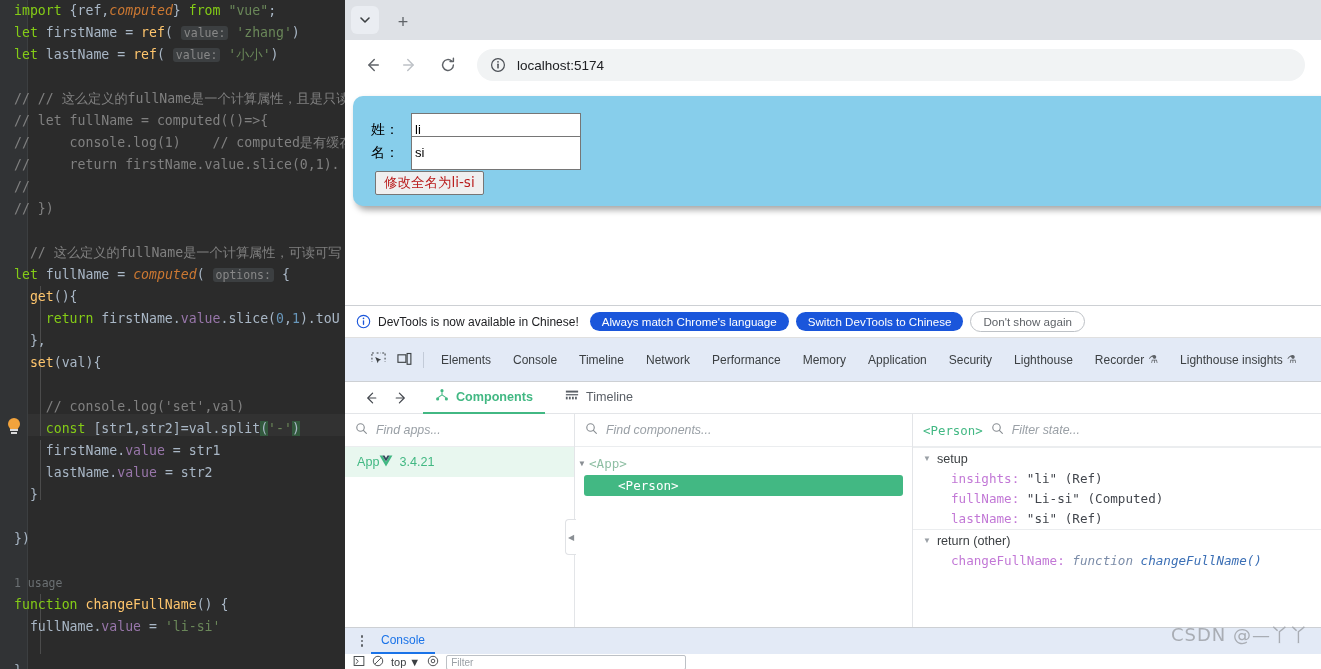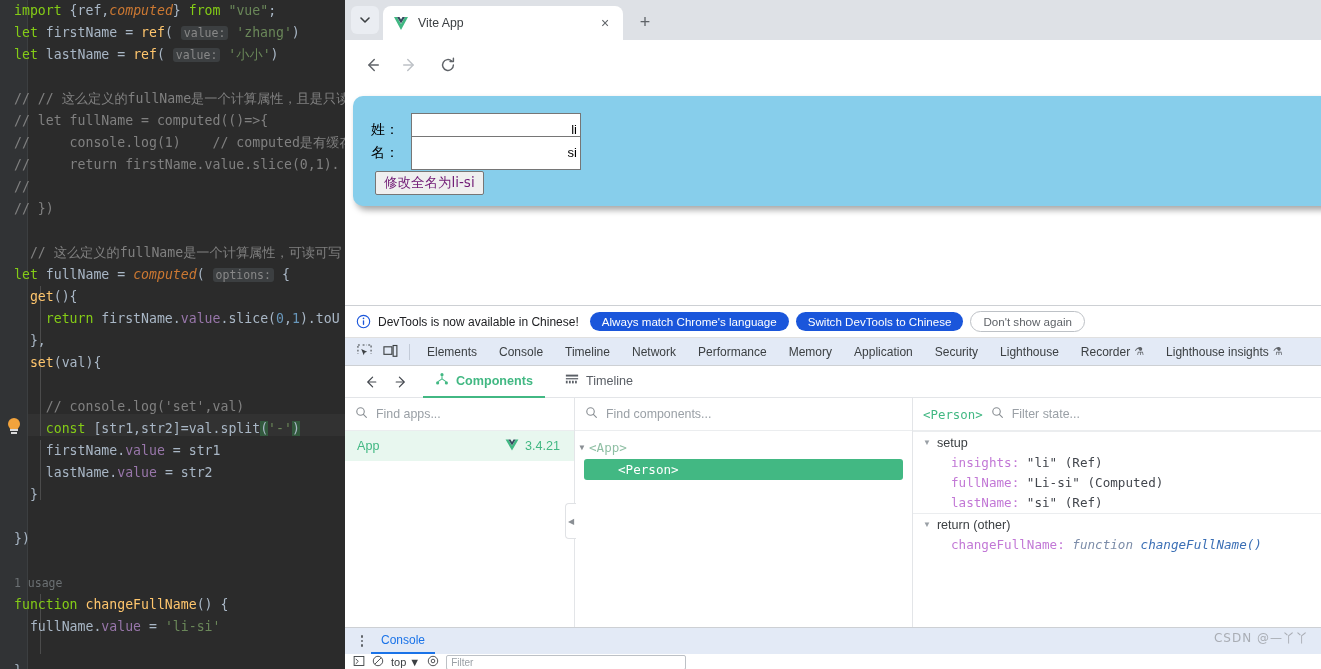--- a/index.html
+++ b/index.html
@@ -165,31 +165,30 @@
     width: 40px;
   }
   .form-input {
     width: 170px; height: 17px;
     border: 1px solid #767676;
     background: #ffffff;
     font-size: 13px; padding: 16px 3px;
     font-family: "Liberation Sans", sans-serif;
     color: #000;
     outline: none;
-    text-align: right;
   }
   .form-btn {
     margin-left: 22px; margin-top: 7px;
     padding: 2px 8px;
     background: #efefef;
     border: 1px solid #767676;
     border-radius: 2px;
     font-size: 13.5px;
     font-family: "DejaVu Sans", sans-serif;
-    color: #701a75;
+    color: #b91c1c;
     cursor: pointer;
   }
 
   
   .devtools {
     position: absolute; left: 0; top: 305px;
     width: 976px; height: 364px;
     background: #ffffff;
     border-top: 1px solid #cdd0d4;
     font-family: "Liberation Sans", sans-serif;
@@ -206,23 +205,23 @@
   }
   .dt-banner .btext { font-size: 12px; color: #202124; margin-right: 4px; }
   .pill {
     border-radius: 12px; padding: 3px 12px;
     font-size: 11.6px; cursor: pointer; white-space: nowrap;
   }
   .pill.primary { background: #1a56db; color: #fff; }
   .pill.ghost { background: #fff; color: #5f6368; border: 1px solid #bdc1c6; }
 
   .dt-tabs {
-    height: 28px; background: #e3eaf6;
+    height: 44px; background: #e3eaf6;
     display: flex; align-items: center;
-    padding-left: 6px;
+    padding-left: 20px;
     border-bottom: 1px solid #cdd0d4;
   }
   .dt-icon-btn {
     width: 26px; height: 24px;
     display: flex; align-items: center; justify-content: center;
     cursor: pointer;
   }
   .dt-sep {
     width: 1px; height: 16px; background: #c3cbd8; margin: 0 6px;
   }
@@ -263,28 +262,28 @@
   }
   .vpane { height: 100%; overflow: hidden; position: relative; }
   .vpane.apps { width: 230px; border-right: 1px solid #e3e5e8; }
   .vpane.tree { width: 338px; border-right: 1px solid #e3e5e8; }
   .vpane.state { flex: 1; }
   .vsearch {
     height: 33px; display: flex; align-items: center;
     gap: 8px; padding: 0 10px;
     border-bottom: 1px solid #ebedef;
   }
-  .vsearch .ph { font-size: 12.4px; color: #9aa0a6; }
+  .vsearch .ph { font-size: 12.4px; color: #9aa0a6; font-style: italic; }
   .vsearch .tagname {
     font-size: 12.4px; color: #42b883;
     font-family: "DejaVu Sans Mono", monospace;
   }
   .app-row {
     height: 30px; background: #e8f7ef;
-    display: flex; align-items: center; justify-content: space-between;
+    display: flex; align-items: center; 
     padding: 0 14px 0 12px;
     cursor: pointer;
   }
   .app-row .nm { font-size: 12.6px; color: #42b883; }
   .app-row .ver {
     font-size: 12.6px; color: #42b883;
     display: flex; align-items: center; gap: 6px;
   }
   .tree-row {
     display: flex; align-items: center;
@@ -362,21 +361,21 @@
     padding-left: 8px; overflow: hidden;
   }
   .dt-sm { font-size: 11px; color: #3c4043; display: flex; align-items: center; gap: 3px; }
   .filter-box {
     width: 240px; height: 15px; border: 1px solid #bdc1c6;
     border-radius: 2px; font-size: 10px; color: #9aa0a6;
     padding-left: 4px; line-height: 14px;
   }
   .watermark {
     position: absolute; right: 12px; bottom: 22px;
-    font-size: 12px; color: #a9adb4;
+    font-size: 18px; color: #a9adb4;
     font-family: "DejaVu Sans", sans-serif;
     letter-spacing: 1px;
     z-index: 20;
   }
 </style>
 </head>
 <body>
 
 <div id="root">
 
@@ -398,30 +397,20 @@
     <div class="code" id="code-area"><div class="ln"><span class="kw">import </span><span class="pln">{</span><span class="pln">ref</span><span class="pln">,</span><span class="kw2">computed</span><span class="pln">} </span><span class="kw">from </span><span class="str">"vue"</span><span class="pln">;</span></div><div class="ln"><span class="kw">let </span><span class="pln">firstName</span><span class="pln"> = </span><span class="fn">ref</span><span class="pln">( </span><span class="hint">value:</span><span class="pln"> </span><span class="str">'zhang'</span><span class="pln">)</span></div><div class="ln"><span class="kw">let </span><span class="pln">lastName</span><span class="pln"> = </span><span class="fn">ref</span><span class="pln">( </span><span class="hint">value:</span><span class="pln"> </span><span class="str">'小小'</span><span class="pln">)</span></div><div class="ln">&nbsp;</div><div class="ln"><span class="cmt">// // 这么定义的fullName是一个计算属性，且是只读</span></div><div class="ln"><span class="cmt">// let fullName = computed(()=&gt;{</span></div><div class="ln"><span class="cmt">//     console.log(1)    // computed是有缓存</span></div><div class="ln"><span class="cmt">//     return firstName.value.slice(0,1).</span></div><div class="ln"><span class="cmt">//</span></div><div class="ln"><span class="cmt">// })</span></div><div class="ln">&nbsp;</div><div class="ln"><span class="cmt">  // 这么定义的fullName是一个计算属性，可读可写</span></div><div class="ln"><span class="kw">let </span><span class="pln">fullName</span><span class="pln"> = </span><span class="kw2">computed</span><span class="pln">( </span><span class="hint">options:</span><span class="pln"> {</span></div><div class="ln"><span class="pln">  </span><span class="fn">get</span><span class="pln">(){</span></div><div class="ln"><span class="pln">    </span><span class="kw">return </span><span class="pln">firstName.</span><span class="var">value</span><span class="pln">.</span><span class="pln">slice</span><span class="pln">(</span><span class="num">0</span><span class="pln">,</span><span class="num">1</span><span class="pln">).toU</span></div><div class="ln"><span class="pln">  },</span></div><div class="ln"><span class="pln">  </span><span class="fn">set</span><span class="pln">(val){</span></div><div class="ln">&nbsp;</div><div class="ln"><span class="pln">    </span><span class="cmt">// console.log('set',val)</span></div><div class="ln"><span class="pln">    </span><span class="kw">const </span><span class="pln">[str1,str2]=val.</span><span class="pln">split</span><span class="split-hl">(</span><span class="str">'-'</span><span class="split-hl">)</span></div><div class="ln"><span class="pln">    </span><span class="pln">firstName.</span><span class="var">value</span><span class="pln"> = str1</span></div><div class="ln"><span class="pln">    </span><span class="pln">lastName.</span><span class="var">value</span><span class="pln"> = str2</span></div><div class="ln"><span class="pln">  }</span></div><div class="ln">&nbsp;</div><div class="ln"><span class="pln">})</span></div><div class="ln">&nbsp;</div><div class="ln"><span class="usage">1 usage</span></div><div class="ln"><span class="kw">function </span><span class="fn">changeFullName</span><span class="pln">() {</span></div><div class="ln"><span class="pln">  </span><span class="pln">fullName.</span><span class="var">value</span><span class="pln"> = </span><span class="str">'li-si'</span></div><div class="ln">&nbsp;</div><div class="ln"><span class="pln">}</span></div></div>
   </div>
 
   <div class="browser">
 
     <div class="tabstrip">
       <div class="tab-search">
         <svg width="12" height="12" viewBox="0 0 12 12">
             <path d="M2 4l4 4 4-4" stroke="#3c4043" stroke-width="1.6" fill="none" stroke-linecap="round" stroke-linejoin="round"></path>
           </svg>
-      </div>
-      <div class="tab">
-        <span class="favicon">
-          <svg width="16" height="16" viewBox="0 0 32 32">
-            <path d="M2 4h6l8 14 8-14h6L16 30z" fill="#41b883"></path>
-            <path d="M8 4h5l3 5 3-5h5L16 17z" fill="#35495e"></path>
-          </svg>
-        </span>
-        <span class="tab-title">Vite App</span>
-        <span class="tab-close">×</span>
       </div>
       <div class="newtab">+</div>
     </div>
 
     <div class="toolbar">
       <div class="nav-btn">
         <svg width="18" height="18" viewBox="0 0 20 20">
             <path d="M12.5 4L6.5 10l6 6" stroke="#5f6368" stroke-width="1.6" fill="none" stroke-linecap="round" stroke-linejoin="round"></path>
             <path d="M6.8 10H17" stroke="#5f6368" stroke-width="1.6" fill="none" stroke-linecap="round"></path>
           </svg>
@@ -430,20 +419,30 @@
         <svg width="18" height="18" viewBox="0 0 20 20">
             <path d="M7.5 4l6 6-6 6" stroke="#bdc1c6" stroke-width="1.6" fill="none" stroke-linecap="round" stroke-linejoin="round"></path>
             <path d="M13.2 10H3" stroke="#bdc1c6" stroke-width="1.6" fill="none" stroke-linecap="round"></path>
           </svg>
       </div>
       <div class="nav-btn">
         <svg width="18" height="18" viewBox="0 0 20 20">
           <path d="M16 10a6 6 0 1 1-1.9-4.4" stroke="#5f6368" stroke-width="1.6" fill="none" stroke-linecap="round"></path>
           <path d="M16 2.5V6.2h-3.7" stroke="#5f6368" stroke-width="1.6" fill="none" stroke-linecap="round" stroke-linejoin="round"></path>
         </svg>
+      </div>
+      <div class="omnibox">
+        <span class="info-icon">
+          <svg width="16" height="16" viewBox="0 0 16 16">
+            <circle cx="8" cy="8" r="6.4" fill="none" stroke="#4b4f55" stroke-width="1.2"></circle>
+            <circle cx="8" cy="4.8" r="0.85" fill="#4b4f55"></circle>
+            <rect x="7.25" y="6.6" width="1.5" height="5" rx="0.7" fill="#4b4f55"></rect>
+          </svg>
+        </span>
+        <span class="url">localhost:5174</span>
       </div>
     </div>
 
     <div class="viewport">
       <div class="app-box">
         <div class="form-row">
           <span class="form-label">姓：</span>
           <input class="form-input" value="li" style="">
         </div>
         <div class="form-row">

